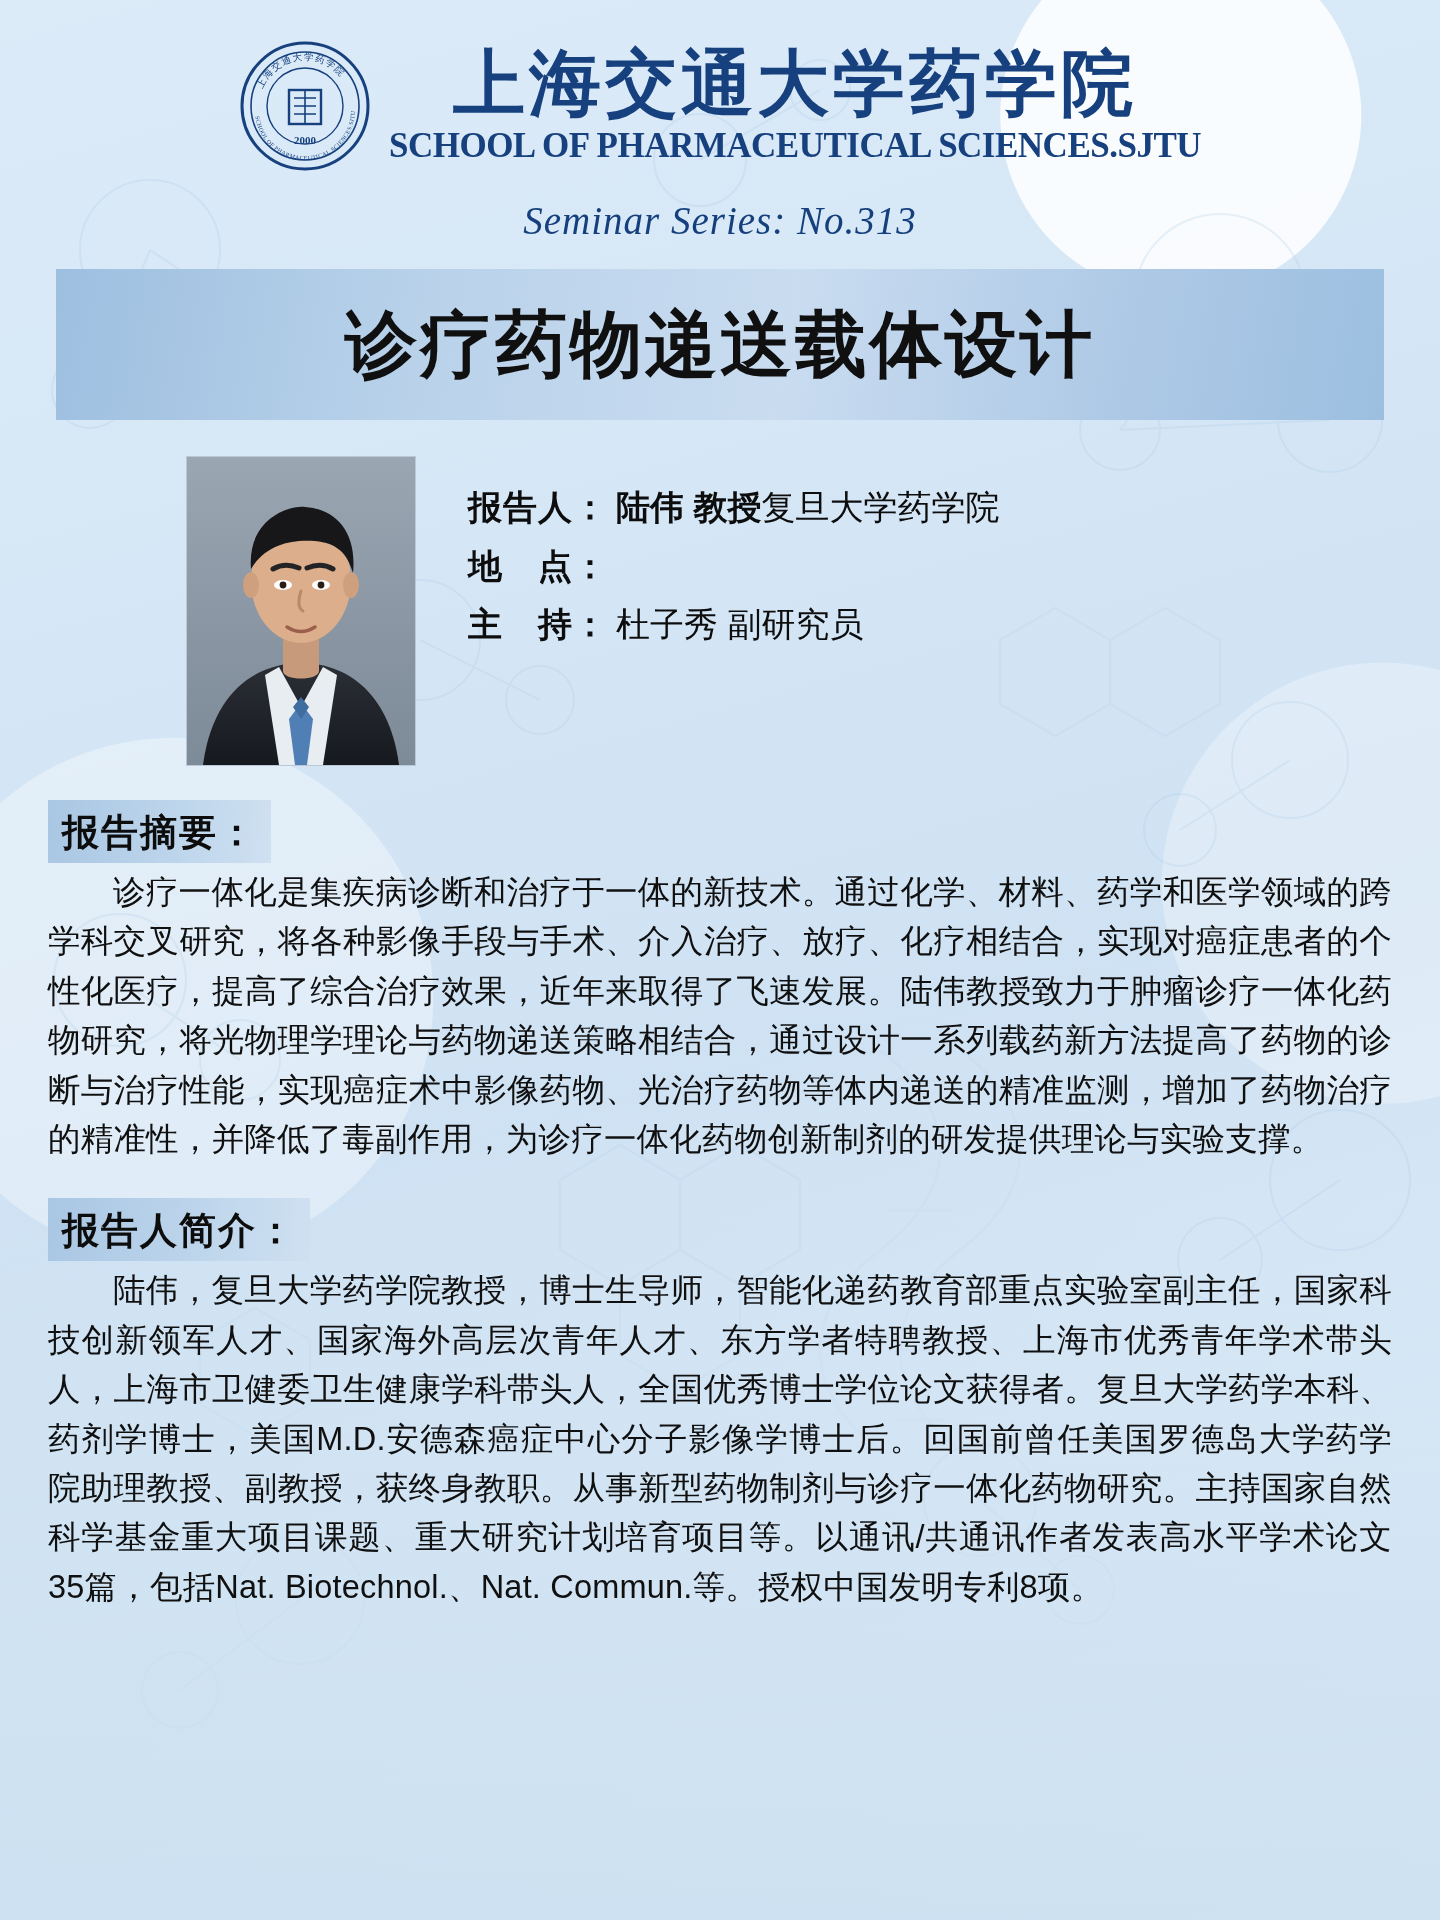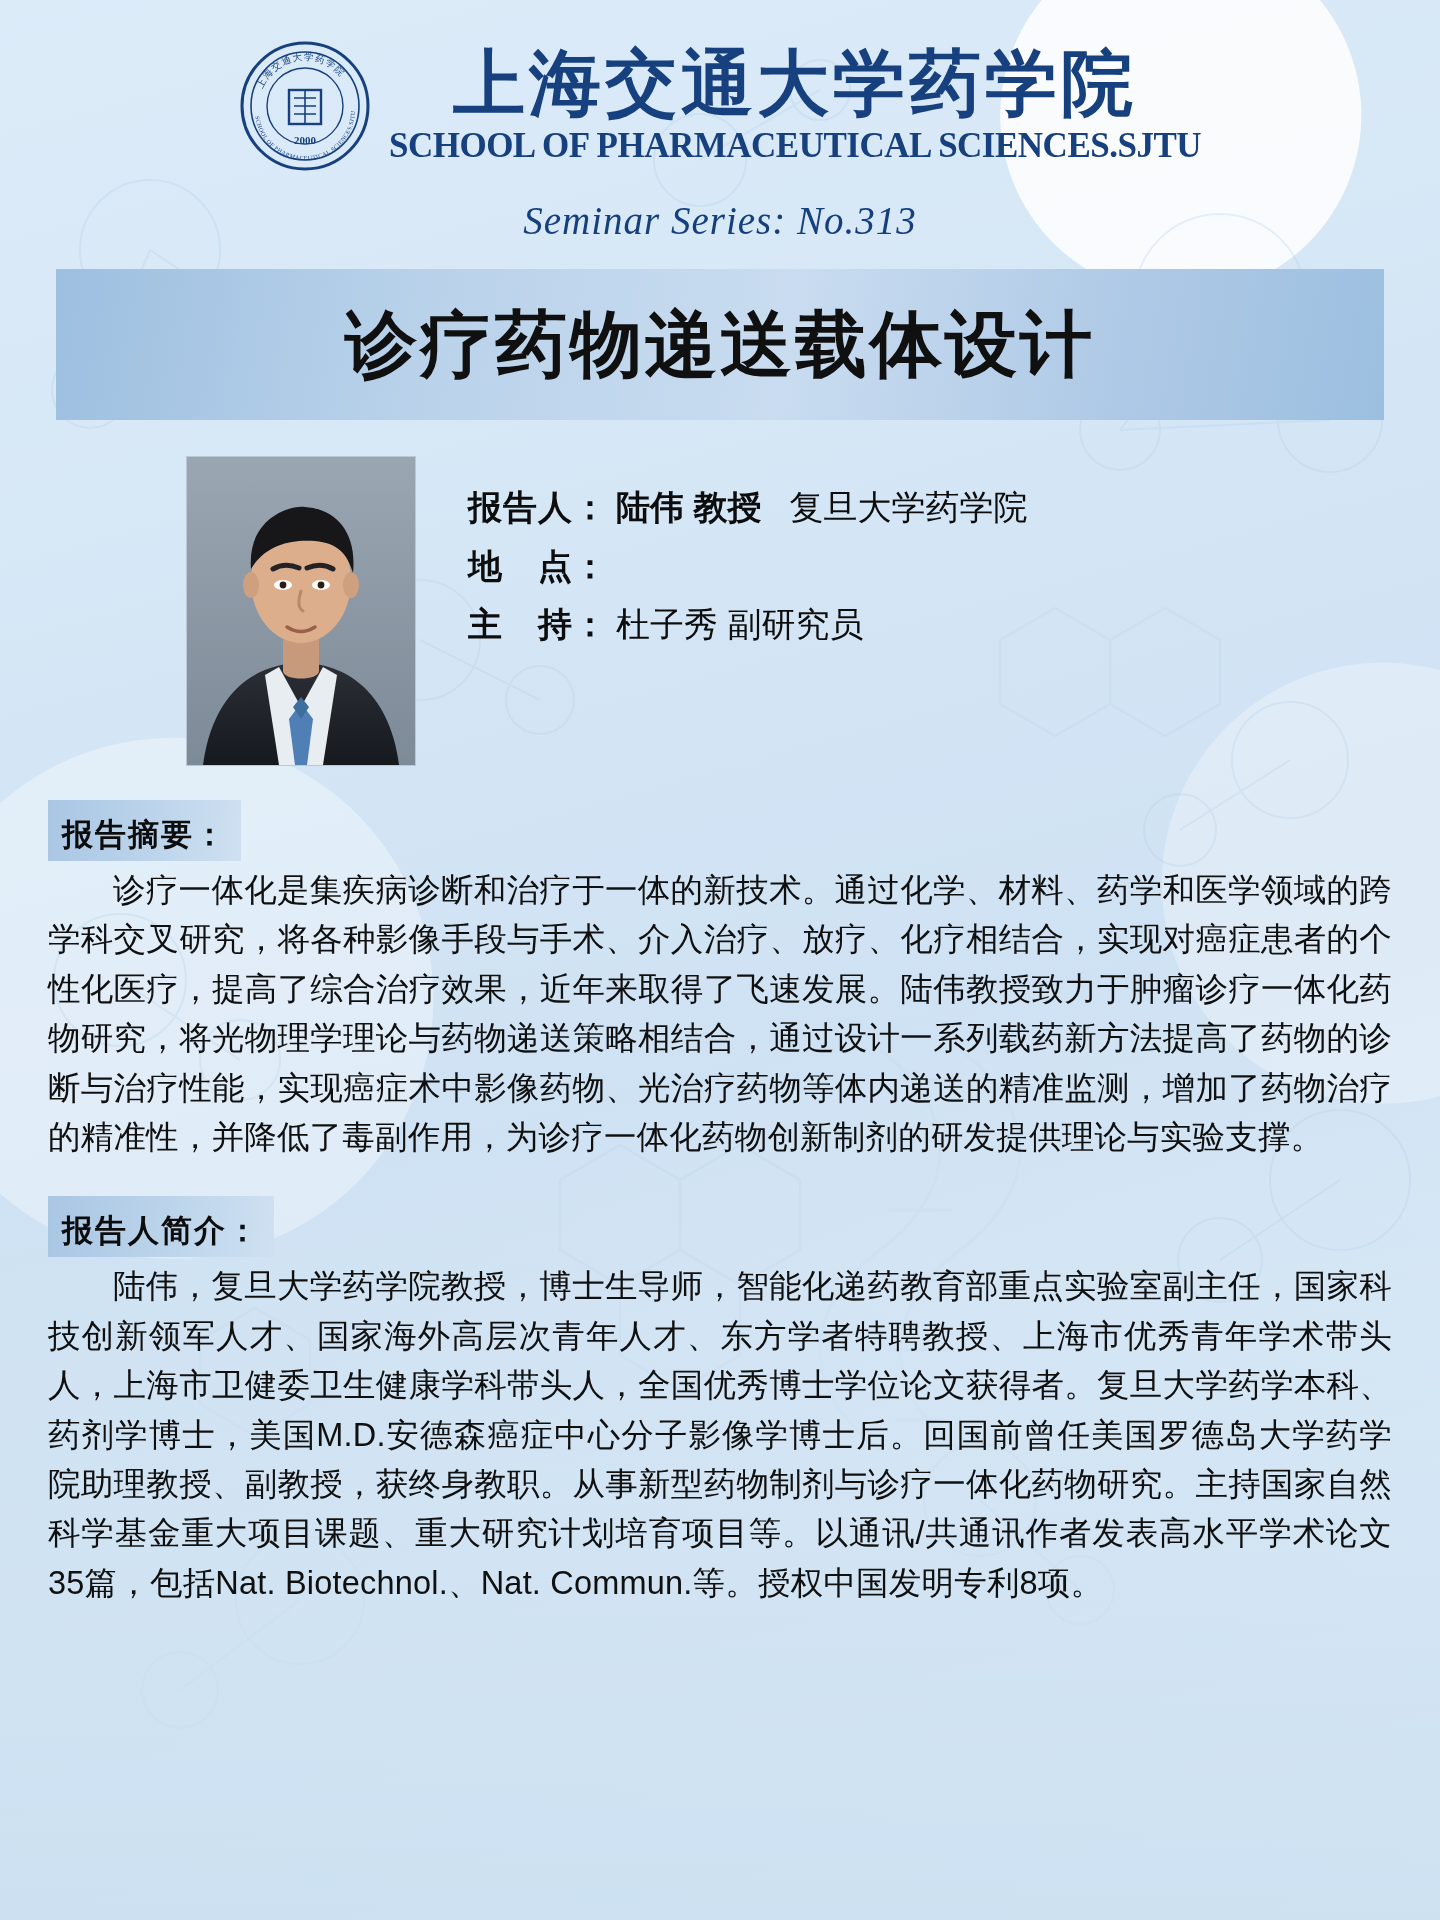--- a/index.html
+++ b/index.html
@@ -150,32 +150,32 @@
     white-space: nowrap;
   }
   .info-label {
     font-weight: bold;
     width: 148px;
     flex: none;
     letter-spacing: 1px;
   }
   .info-strong {
     font-weight: bold;
-    margin-right: 28px;
+    margin-right: 0;
   }
   .info-value { font-weight: normal; }
 
   
   .section-head {
     position: relative;
     display: inline-block;
     margin: 34px 8px 0 48px;
-    padding: 14px 14px 5px 14px;
+    padding: 8px 14px 5px 14px;
     background: linear-gradient(95deg, #a9c6e3 0%, #bed6ec 60%, #cfe0f1 100%);
-    font-size: 31px;
+    font-size: 37px;
     font-weight: bold;
     color: #0d0d0d;
     letter-spacing: 2px;
   }
 
   .body-text {
     position: relative;
     margin: 5px 48px 0 48px;
     font-size: 32.5px;
     line-height: 1.52;

